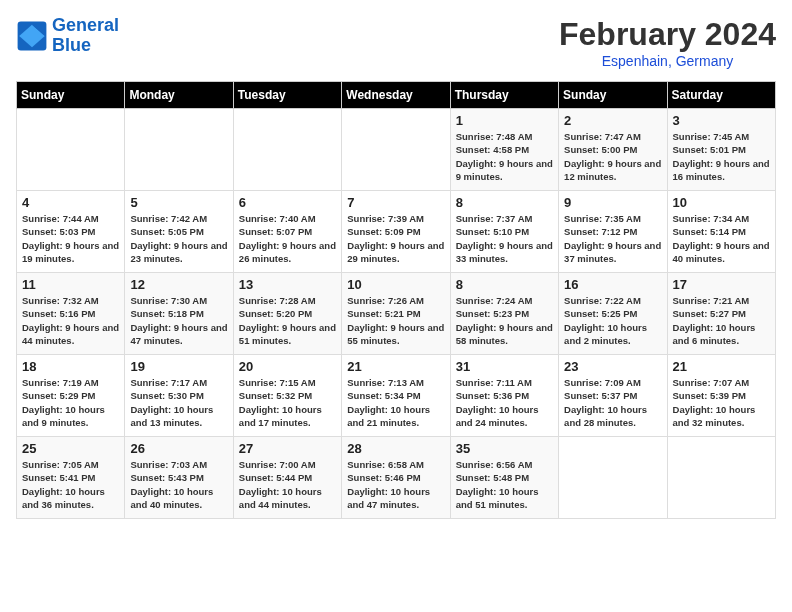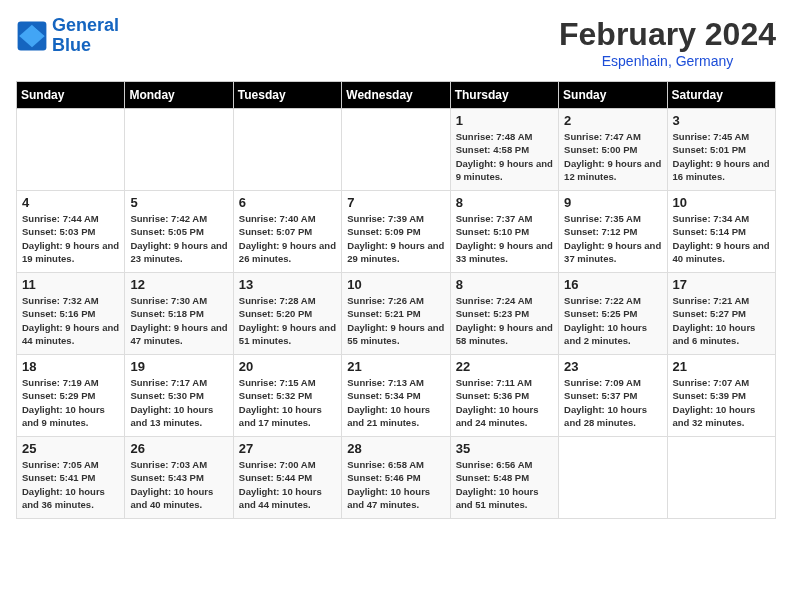--- a/index.html
+++ b/index.html
@@ -273,21 +273,21 @@
 and 17 minutes.</div>
         </td>
         <td>
           <span class="day-num">21</span>
           <div class="day-info">Sunrise: 7:13 AM
 Sunset: 5:34 PM
 Daylight: 10 hours
 and 21 minutes.</div>
         </td>
         <td>
-          <span class="day-num">22</span>
+          <span class="day-num">31</span>
           <div class="day-info">Sunrise: 7:11 AM
 Sunset: 5:36 PM
 Daylight: 10 hours
 and 24 minutes.</div>
         </td>
         <td>
           <span class="day-num">23</span>
           <div class="day-info">Sunrise: 7:09 AM
 Sunset: 5:37 PM
 Daylight: 10 hours

